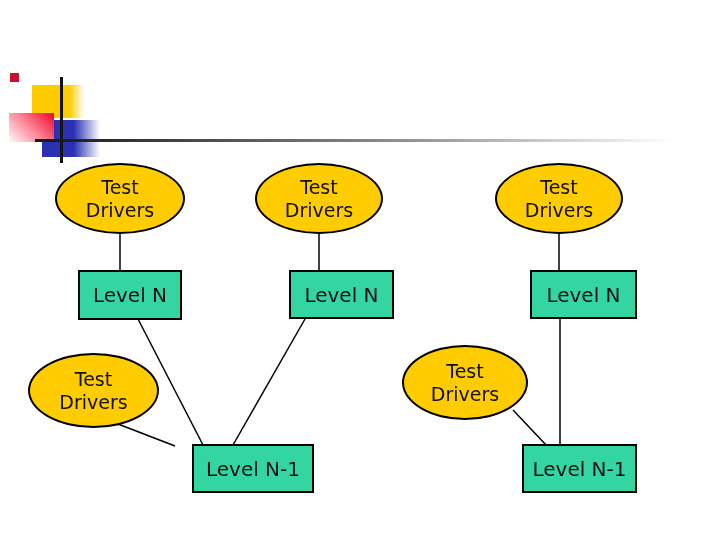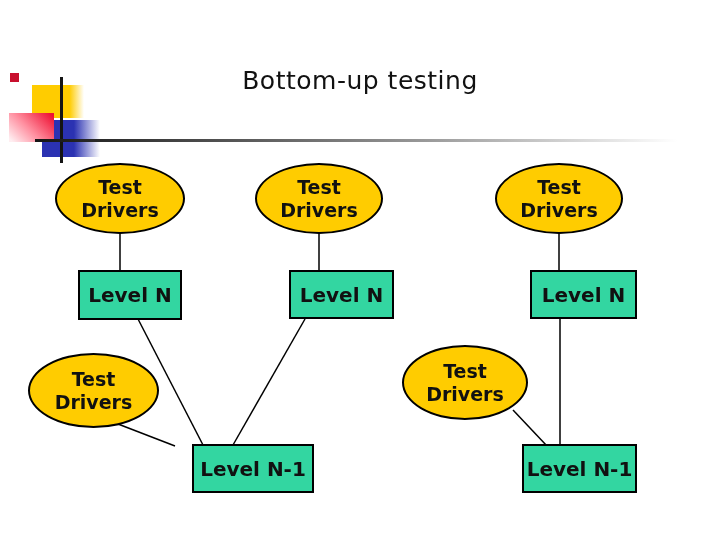--- a/index.html
+++ b/index.html
@@ -65,21 +65,20 @@
   
   .node {
     position: absolute;
     z-index: 2;
     display: flex;
     align-items: center;
     justify-content: center;
     text-align: center;
     box-sizing: border-box;
     border: 2px solid var(--outline, #000);
-    font-weight: bold;
   }
   .ellipse {
     background: var(--ellipse-fill, #FFCC00);
     border-radius: 50%;
     font-size: 19px;
     line-height: 1.2;
   }
   .ellipse .wrap { display: inline-block; width: 92px; }
   .box {
     background: var(--box-fill, #33D6A1);
@@ -107,21 +106,20 @@
 
   <div class="decor">
     <div class="sq-blue"></div>
     <div class="sq-yellow"></div>
     <div class="sq-red"></div>
     <div class="sq-small"></div>
     <div class="vline"></div>
     <div class="hline"></div>
   </div>
 
-  <h1 class="title">Bottom-up testing</h1>
 
   <svg class="connectors" viewBox="0 0 720 540" xmlns="http://www.w3.org/2000/svg">
     <line x1="120" y1="233" x2="120" y2="271"></line>
     <line x1="319" y1="233" x2="319" y2="271"></line>
     <line x1="559" y1="233" x2="559" y2="271"></line>
     <line x1="138" y1="319" x2="203" y2="445"></line>
     <line x1="305" y1="319" x2="233" y2="445"></line>
     <line x1="118" y1="424" x2="175" y2="446"></line>
     <line x1="560" y1="318" x2="560" y2="446"></line>
     <line x1="513" y1="410" x2="547" y2="446"></line>

